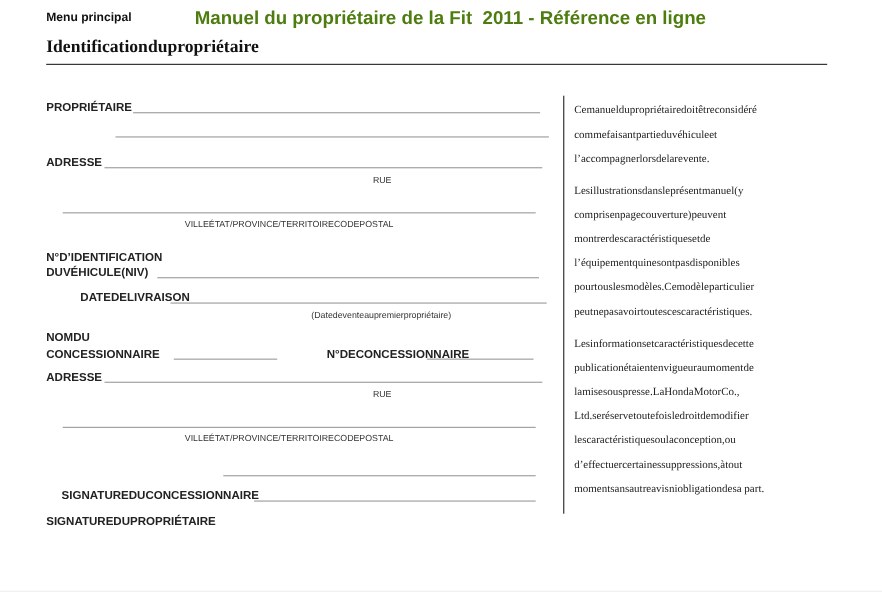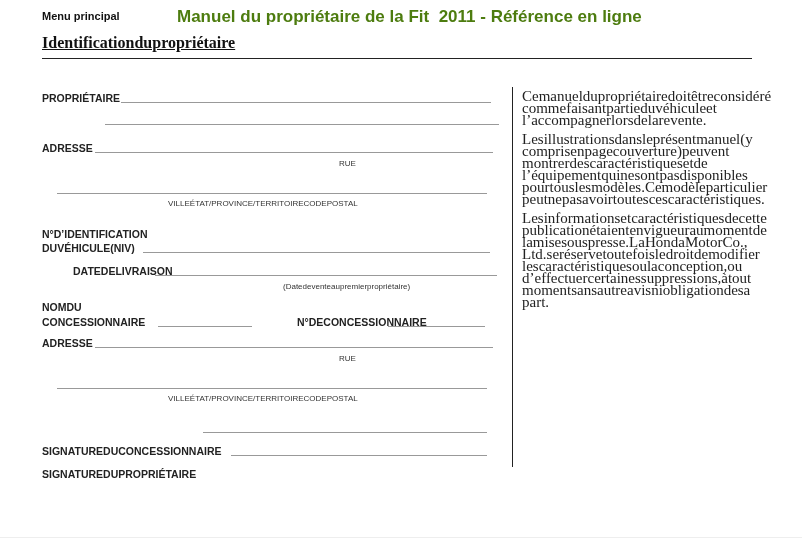--- a/index.html
+++ b/index.html
@@ -1,26 +1,26 @@
 <!DOCTYPE html>
 <html><head>
 <meta charset="utf-8">
 <style>
   html, body { margin:0; padding:0; background:#ffffff; }
   body { width:802px; height:539px; position:relative; overflow:hidden; font-family:"Liberation Sans", sans-serif; color:#1a1a1a; }
   .abs { position:absolute; }
   .menu-link { left:42px; top:10px; font-size:11px; font-weight:bold; color:#111; text-decoration:none; }
   .doc-title { left:177px; top:7px; font-size:17px; font-weight:bold; color:#4d7c0f; white-space:pre; }
-  .section-title { left:42px; top:34px; font-family:"Liberation Serif", serif; font-size:16px; font-weight:bold; color:#111;text-decoration:underline; }
+  .section-title { left:42px; top:34px; font-family:"Liberation Serif", serif; font-size:16px; font-weight:bold; color:#111; }
   .title-rule { left:42px; top:58px; width:710px; height:1px; background:#222; }
   .lbl { font-size:10.5px; color:#222; white-space:nowrap;font-weight:bold; }
   .line { height:0; border-bottom:1px solid #999; }
   .small { font-size:8px; color:#333; white-space:nowrap;margin-left:40px; }
   .vdiv { left:512px; top:87px; width:1px; height:380px; background:#222; }
-  .notes { left:522px; top:90px; width:215px; font-family:"Liberation Serif", serif; font-size:15px; line-height:12px; color:#222; }
+  .notes { left:522px; top:90px; width:215px; font-family:"Liberation Serif", serif; font-size:10px; line-height:22px; color:#222; }
   .notes p { margin:0 0 7px 0; }
   .bottom-rule { left:0; top:537px; width:802px; height:1px; background:#eee; }
 </style>
 </head>
 <body>
 
 <a class="abs menu-link">Menu principal</a>
 <div class="abs doc-title">Manuel du propriétaire de la Fit  2011 - Référence en ligne</div>
 <div class="abs section-title">Identificationdupropriétaire</div>
 <div class="abs title-rule"></div>
@@ -50,21 +50,21 @@
 <div class="abs line" style="left:388px;top:326px;width:97px;"></div>
 
 <div class="abs lbl" style="left:42px;top:337px;">ADRESSE</div>
 <div class="abs line" style="left:95px;top:347px;width:398px;"></div>
 <div class="abs small" style="left:299px;top:354px;">RUE</div>
 <div class="abs line" style="left:57px;top:388px;width:430px;"></div>
 <div class="abs small" style="left:128px;top:394px;">VILLEÉTAT/PROVINCE/TERRITOIRECODEPOSTAL</div>
 
 <div class="abs lbl" style="left:42px;top:426px;margin-top:42px;">SIGNATUREDUPROPRIÉTAIRE</div>
 <div class="abs line" style="left:203px;top:432px;width:284px;"></div>
-<div class="abs lbl" style="left:42px;top:445px;text-align:right;">SIGNATUREDUCONCESSIONNAIRE</div>
+<div class="abs lbl" style="left:56px;top:445px;text-align:right;">SIGNATUREDUCONCESSIONNAIRE</div>
 <div class="abs line" style="left:231px;top:455px;width:256px;"></div>
 
 <div class="abs vdiv"></div>
 <div class="abs notes">
   <p>Cemanueldupropriétairedoitêtreconsidéré commefaisantpartieduvéhiculeet l’accompagnerlorsdelarevente.</p>
   <p>Lesillustrationsdansleprésentmanuel(y comprisenpagecouverture)peuvent montrerdescaractéristiquesetde l’équipementquinesontpasdisponibles pourtouslesmodèles.Cemodèleparticulier peutnepasavoirtoutescescaractéristiques.</p>
   <p>Lesinformationsetcaractéristiquesdecette publicationétaientenvigueuraumomentde lamisesouspresse.LaHondaMotorCo., Ltd.seréservetoutefoisledroitdemodifier lescaractéristiquesoulaconception,ou d’effectuercertainessuppressions,àtout momentsansautreavisniobligationdesa part.</p>
 </div>
 
 <div class="abs bottom-rule"></div>

